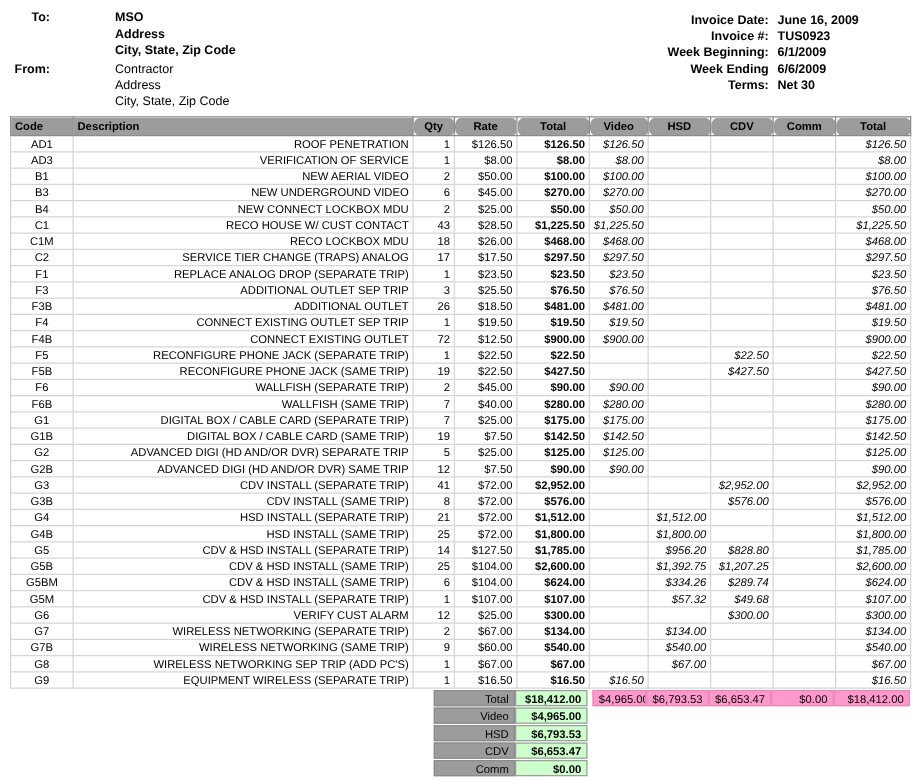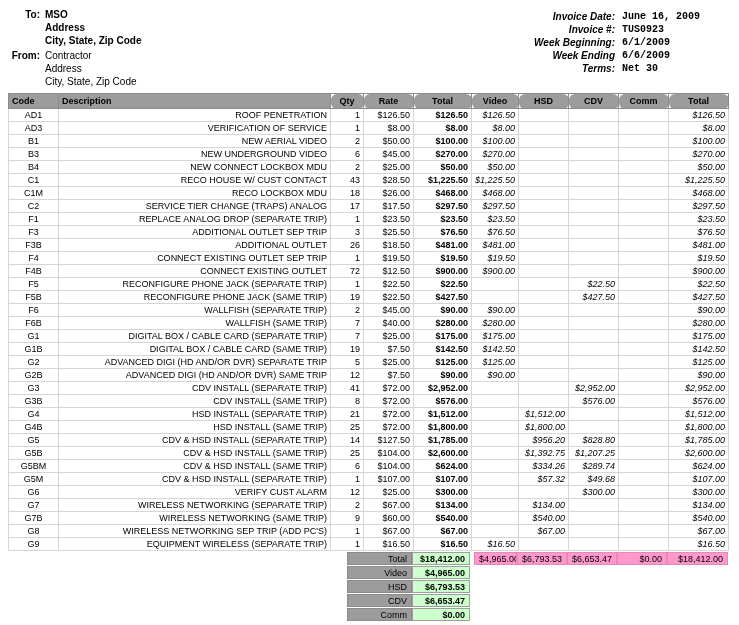--- a/index.html
+++ b/index.html
@@ -6,37 +6,36 @@
   body {
     width: 739px; height: 625px;
     background: #ffffff;
     font-family: "Liberation Sans", "DejaVu Sans", sans-serif;
     color: #000;
     position: relative;
     overflow: hidden;
   }
   
   .addr-block { position: absolute; top: 8px; left: 8px; }
-  .addr-group { display: flex; margin-bottom: 2px; }
+  .addr-group { display: flex; margin-bottom: 2px; gap: 47px; }
   .addr-label {
     width: 32px; text-align: right; font-size: 10px; font-weight: bold;
     padding-top: 1px; flex-shrink: 0;
   }
   .addr-lines { margin-left: 5px; font-size: 10px; line-height: 13px; }
   .addr-lines.bold { font-weight: bold; }
   
   .meta-block { position: absolute; top: 10px; right: 22px; }
   .meta-row { display: flex; height: 13px; line-height: 13px; }
   .meta-label {
-    width: 125px; text-align: right; font-size: 10px; font-weight: bold; font-style: italic;
+    width: 125px; text-align: right; font-size: 10px; font-weight: bold;
   }
   .meta-value {
     width: 95px; text-align: left; font-size: 10px; font-weight: bold;
     padding-left: 7px;
-    font-family: Liberation Mono, monospace;
   }
   
   .sheet { position: absolute; top: 93px; left: 8px; }
   table.inv {
     border-collapse: collapse; table-layout: fixed; width: 720px;
     font-size: 9px;
   }
   table.inv thead th {
     background: #9c9c9c; color: #000; font-weight: bold;
     height: 14px; padding: 0 3px; border: 1px solid #8b8b8b;

